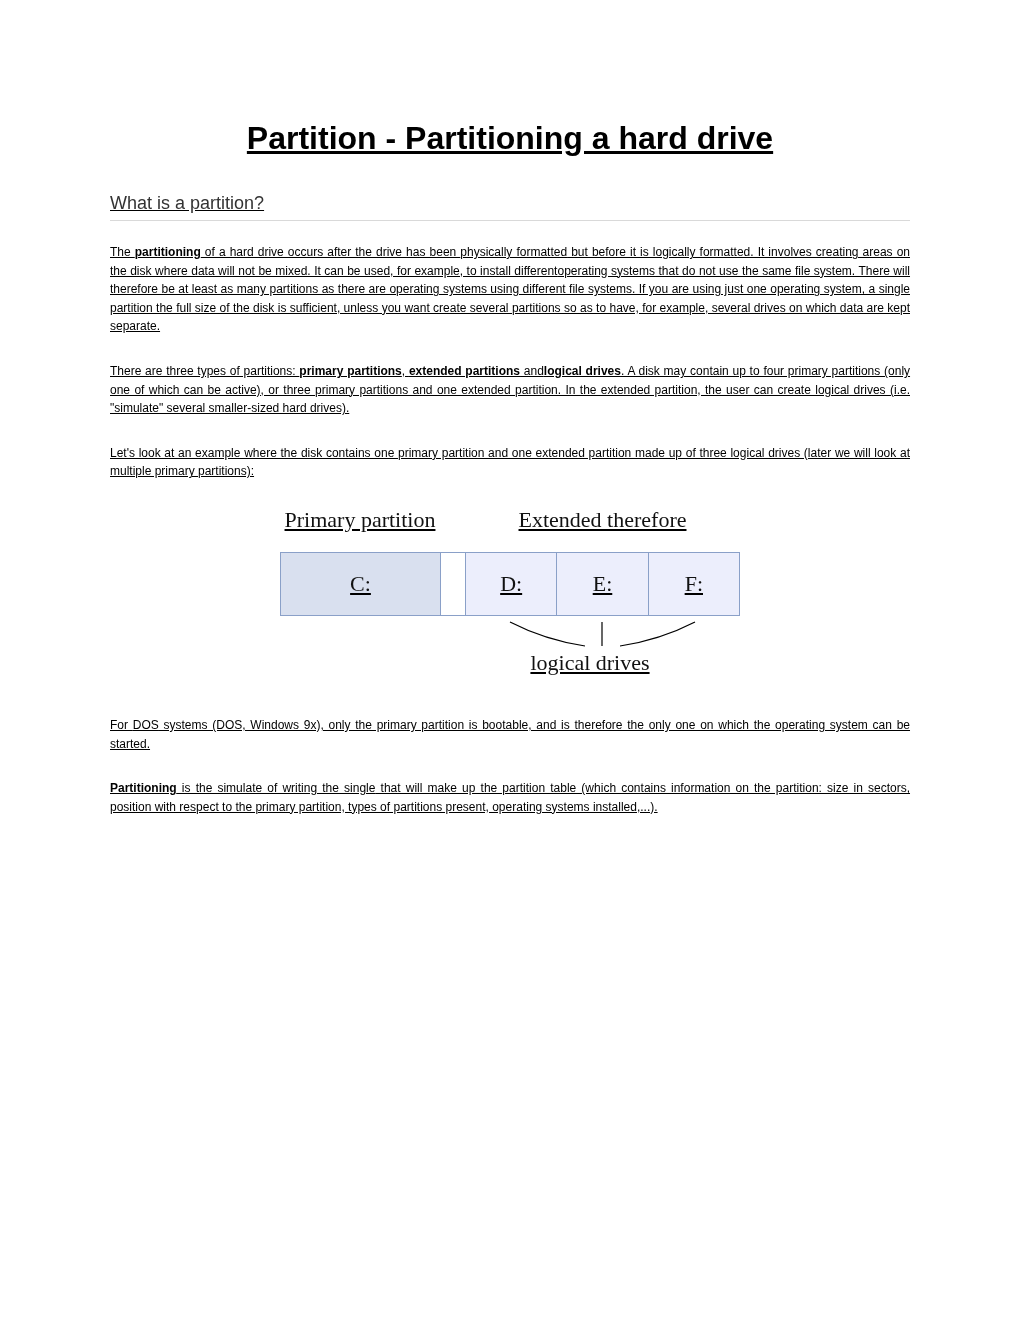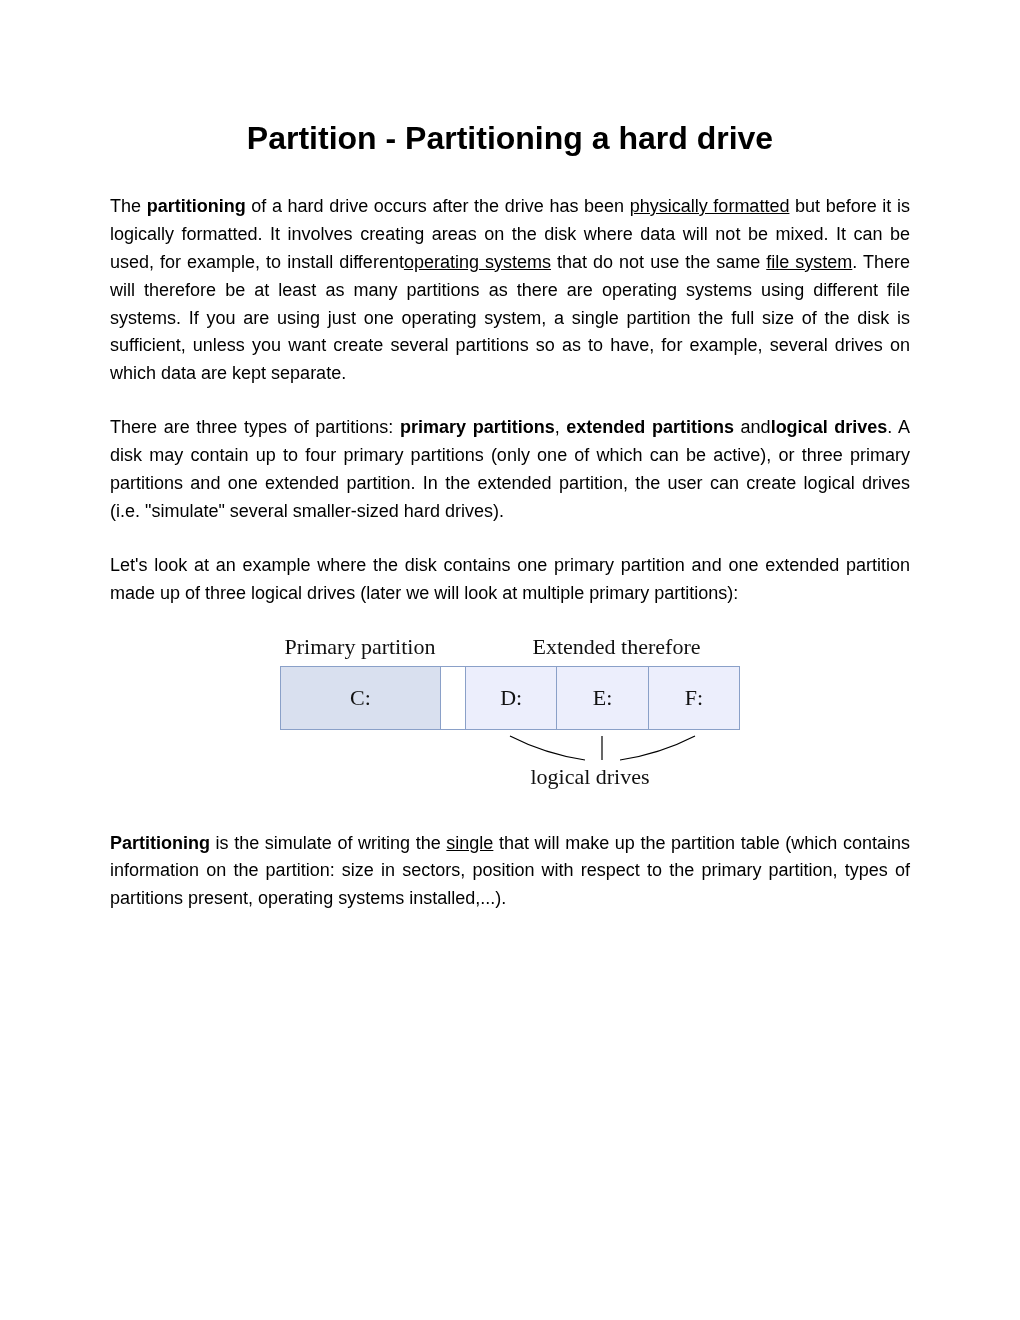--- a/index.html
+++ b/index.html
@@ -7,55 +7,55 @@
     padding: 0;
     background: #ffffff;
     font-family: "Trebuchet MS", "Lucida Grande", Verdana, sans-serif;
     color: #000;
   }
   .page {
     width: 1020px;
     min-height: 1320px;
     box-sizing: border-box;
     padding: 110px 110px 40px 110px;
+    text-decoration: underline;
   }
   h1.title {
     text-align: center;
     font-size: 32px;
     font-weight: 700;
     margin: 10px 0 36px 0;
   }
   .section-label {
     font-size: 18px;
     color: #333;
     padding-bottom: 6px;
     border-bottom: 1px solid #d9d9d9;
     margin: 0 0 22px 0;
   }
   p.body {
-    font-size: 18px;
+    font-size: 12px;
     line-height: 1.55;
     text-align: justify;
     margin: 0 0 26px 0;
   }
   .b { font-weight: 700; }
   .u { text-decoration: underline; }
 
   
   .diagram {
     width: 460px;
     margin: 8px auto 40px auto;
     font-family: "Comic Sans MS", "Segoe Script", cursive;
     color: #111;
   }
   .dia-headers {
     display: flex;
     font-size: 22px;
-    margin-bottom: 6px;
-    gap: 14px;
+    margin-bottom: 19px;
   }
   .dia-headers .lbl { text-align: center; }
   .dia-headers .lbl.primary { flex: 0 0 160px; }
   .dia-headers .lbl.spacer { flex: 0 0 25px; }
   .dia-headers .lbl.extended { flex: 1; }
 
   .dia-boxes {
     display: flex;
     align-items: stretch;
     height: 64px;
@@ -105,20 +105,21 @@
     padding-top: 0;
   }
 </style>
 </head>
 <body>
 
 <div class="page">
 
   <h1 class="title">Partition - Partitioning a hard drive</h1>
 
+  <div class="section-label">What is a partition?</div>
 
   <p class="body">
     <span>The </span><span class="b">partitioning</span><span> of a hard drive occurs after the drive has been </span><span class="u">physically formatted</span><span> but before it is logically formatted. It involves creating areas on the disk where data will not be mixed. It can be used, for example, to install different</span><span class="u">operating systems</span><span> that do not use the same </span><span class="u">file system</span><span>. There will therefore be at least as many partitions as there are operating systems using different file systems. If you are using just one operating system, a single partition the full size of the disk is sufficient, unless you want create several partitions so as to have, for example, several drives on which data are kept separate.</span>
   </p>
 
   <p class="body">
     <span>There are three types of partitions: </span><span class="b">primary partitions</span><span>, </span><span class="b">extended partitions</span><span> and</span><span class="b">logical drives</span><span>. A disk may contain up to four primary partitions (only one of which can be active), or three primary partitions and one extended partition. In the extended partition, the user can create logical drives (i.e. "simulate" several smaller-sized hard drives).</span>
   </p>
 
   <p class="body">Let's look at an example where the disk contains one primary partition and one extended partition made up of three logical drives (later we will look at multiple primary partitions):</p>
@@ -139,18 +140,21 @@
     <div class="dia-connectors">
       <svg viewBox="0 0 275 30">
         <path d="M45 2 Q80 20 120 26" stroke="#000" stroke-width="1.2" fill="none"></path>
         <path d="M137 2 L137 26" stroke="#000" stroke-width="1.2" fill="none"></path>
         <path d="M230 2 Q195 20 155 26" stroke="#000" stroke-width="1.2" fill="none"></path>
       </svg>
     </div>
     <div class="dia-sub">logical drives</div>
   </div>
 
+  <p class="body">
+    <span>For </span><span class="u">DOS</span><span> systems (DOS, Windows 9x), only the primary partition is bootable, and is therefore the only one on which the operating system can be started.</span>
+  </p>
 
   <p class="body">
     <span class="b">Partitioning</span><span> is the simulate of writing the </span><span class="u">single</span><span> that will make up the partition table (which contains information on the partition: size in sectors, position with respect to the primary partition, types of partitions present, operating systems installed,...).</span>
   </p>
 
 </div>
 
 </body></html>

